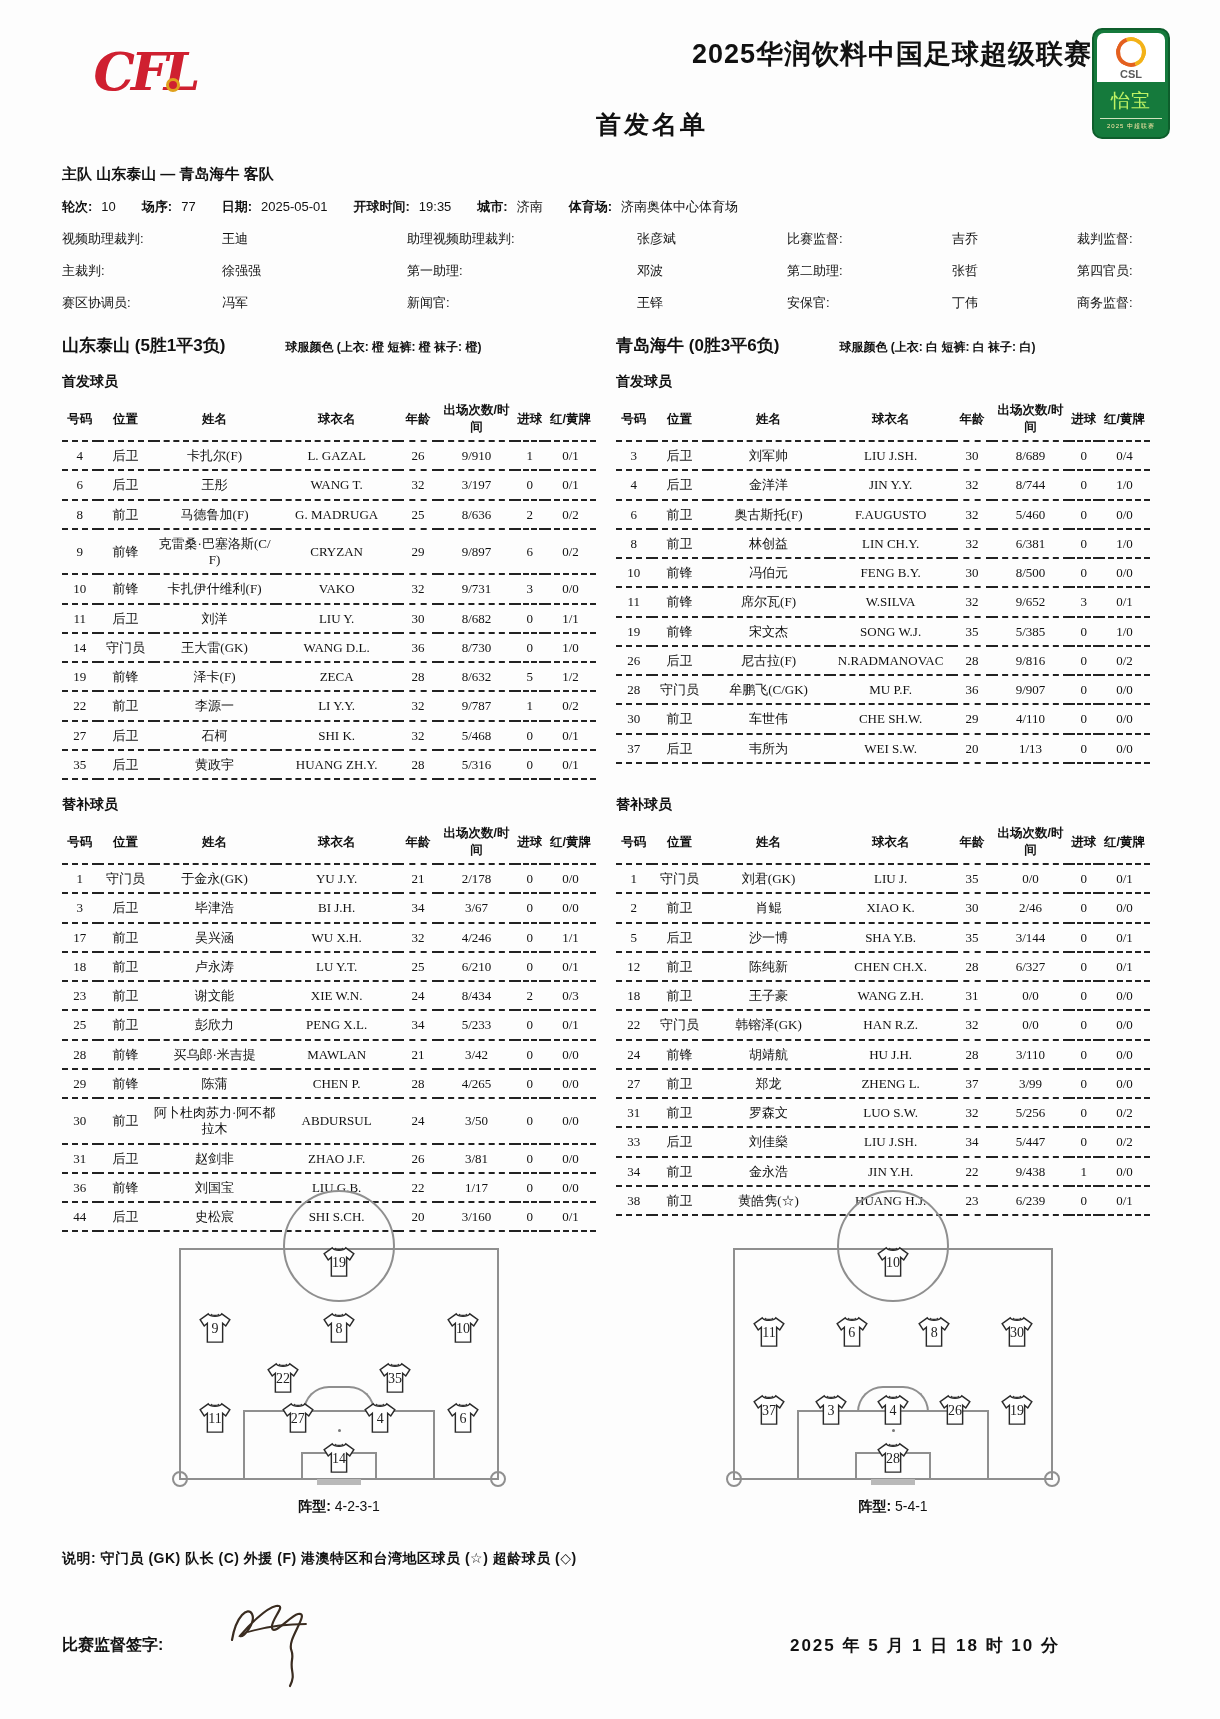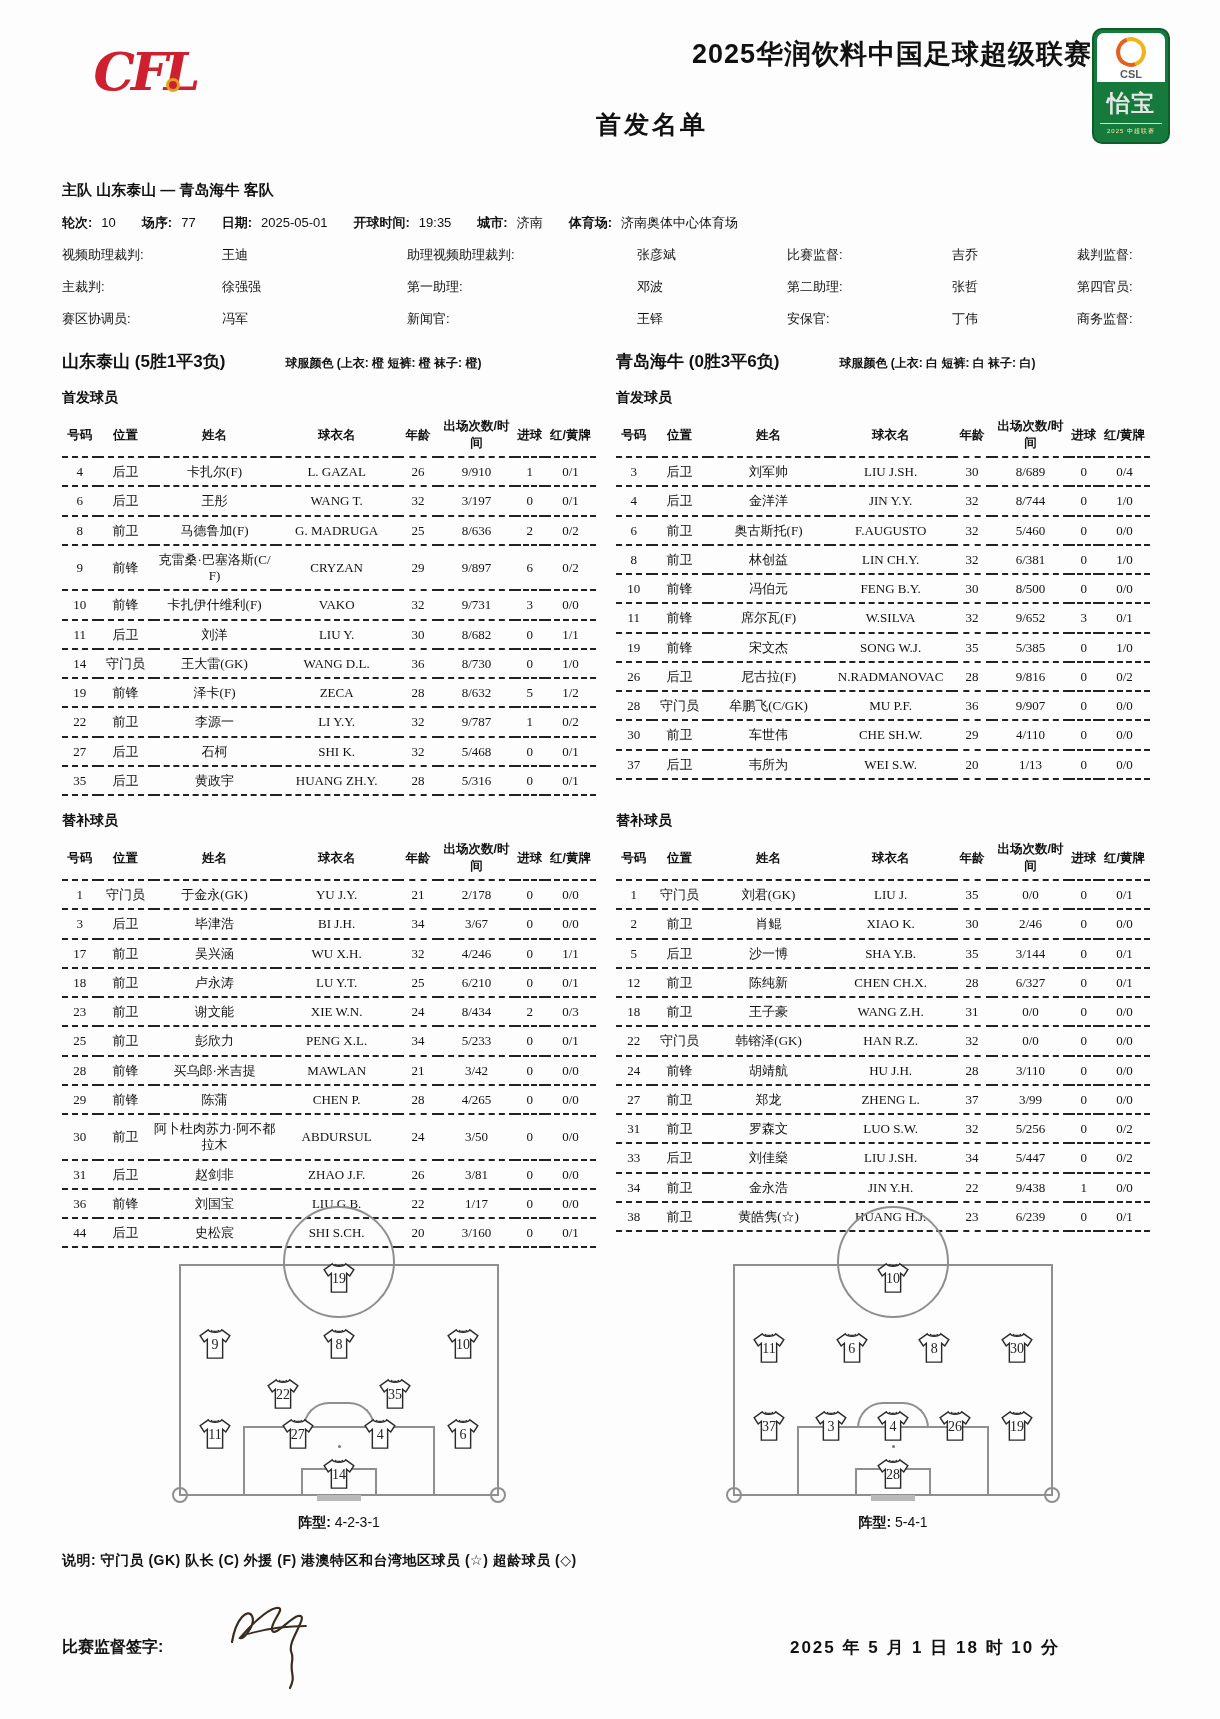--- a/index.html
+++ b/index.html
@@ -12,25 +12,25 @@
   .cfl-logo { width:150px; padding-top:18px; text-align:center; }
   .cfl-text { font-size:52px; font-weight:bold; font-style:italic; color:#cf2030; letter-spacing:-4px; font-family:"DejaVu Serif",serif; line-height:1; }
   .cfl-ball { display:inline-block; width:14px; height:14px; border:3px solid #e0a11c; border-radius:50%; margin-left:-30px; vertical-align:-2px; }
   .titles { flex:1; text-align:center; padding-top:8px; }
   .title1 { font-size:27px; font-weight:bold; letter-spacing:1px;text-align:right; }
   .title2 { font-size:25px; font-weight:bold; margin-top:36px; letter-spacing:3px; }
   .csl-badge { width:78px; border-radius:10px; background:#157a3c; border:2px solid #0e5e2c; overflow:hidden; text-align:center; }
   .csl-top { background:#fff; margin:3px 3px 0 3px; border-radius:7px 7px 0 0; padding:4px 0 2px; }
   .csl-swirl { width:30px; height:30px; margin:0 auto; border-radius:50%; border:4px solid #e4601f; border-top-color:#f3b218; border-right-color:#f3b218; transform:rotate(25deg); }
   .csl-top .csl-word { display:block; font-size:11px; font-weight:bold; color:#5a5a5a; margin-top:1px; }
-  .csl-brand { color:#e5e5e5; font-size:23px; font-weight:bold; padding:6px 0 2px; letter-spacing:1px; }
+  .csl-brand { color:#bef264; font-size:19px; font-weight:normal; padding:6px 0 2px; letter-spacing:1px; }
   .csl-sub { color:#ffe9a8; font-size:6px; border-top:1px solid #cfe3bd; margin:2px 6px 6px; padding-top:3px; letter-spacing:1px; }
 
   
-  .match-line { font-size:15px; font-weight:bold; margin-top:37px; }
+  .match-line { font-size:15px; font-weight:bold; margin-top:24px; }
   .pairs-row { display:flex; flex-wrap:wrap; margin-top:14px; font-size:13px; }
   .pairs-row .pair { margin-right:26px; white-space:nowrap; }
   .plabel { font-weight:bold; }
   .pvalue { margin-left:9px; }
   .off-grid { margin-top:4px; }
   .off-row { display:grid; grid-template-columns:200px 205px 255px 170px 230px auto; font-size:13px; margin-top:14px; } 
   .off-pair { white-space:nowrap; }
 
   
   .teamhdr-row { display:flex; margin-top:22px; }
@@ -70,21 +70,21 @@
   .frow.n1 { justify-content:center; }
   .frow.n2 { justify-content:space-between; padding:0 84px; }
   .frow.n3, .frow.n4, .frow.n5 { justify-content:space-between; padding:0 16px; }
   .jersey { position:relative; width:36px; height:34px; z-index:2; }
   .jersey svg { position:absolute; inset:0; }
   .jnum { position:absolute; left:0; top:9px; width:100%; text-align:center; font-size:14px; font-family:"Liberation Serif","DejaVu Serif",serif; color:#222; }
   .formation-cap { margin-top:18px; font-size:14px; }
   .formation-cap b { font-weight:bold; }
 
   
-  .legend { margin-top:20px; font-size:14px; font-weight:bold; letter-spacing:0.5px; }
+  .legend { margin-top:34px; font-size:14px; font-weight:bold; letter-spacing:0.5px; }
   .sig-row { display:flex; align-items:center; margin-top:30px; }
   .sig-label { font-size:16px; font-weight:bold; }
   .sig-art { margin-left:55px; }
   .dt { margin-left:auto; margin-right:110px; font-size:17px; font-weight:bold; letter-spacing:2px; }
 </style>
 </head>
 <body>
 
 <div class="page">
 

